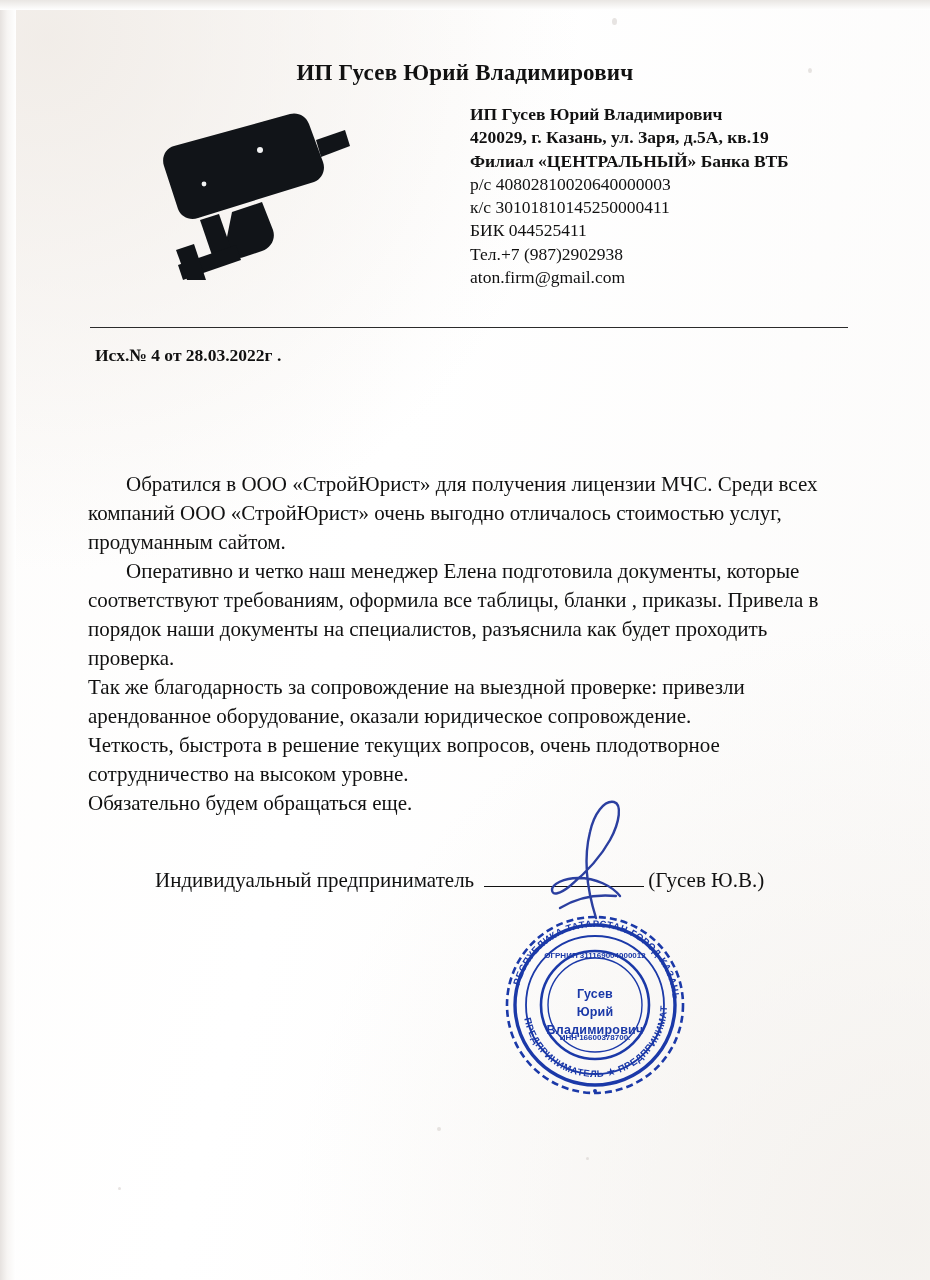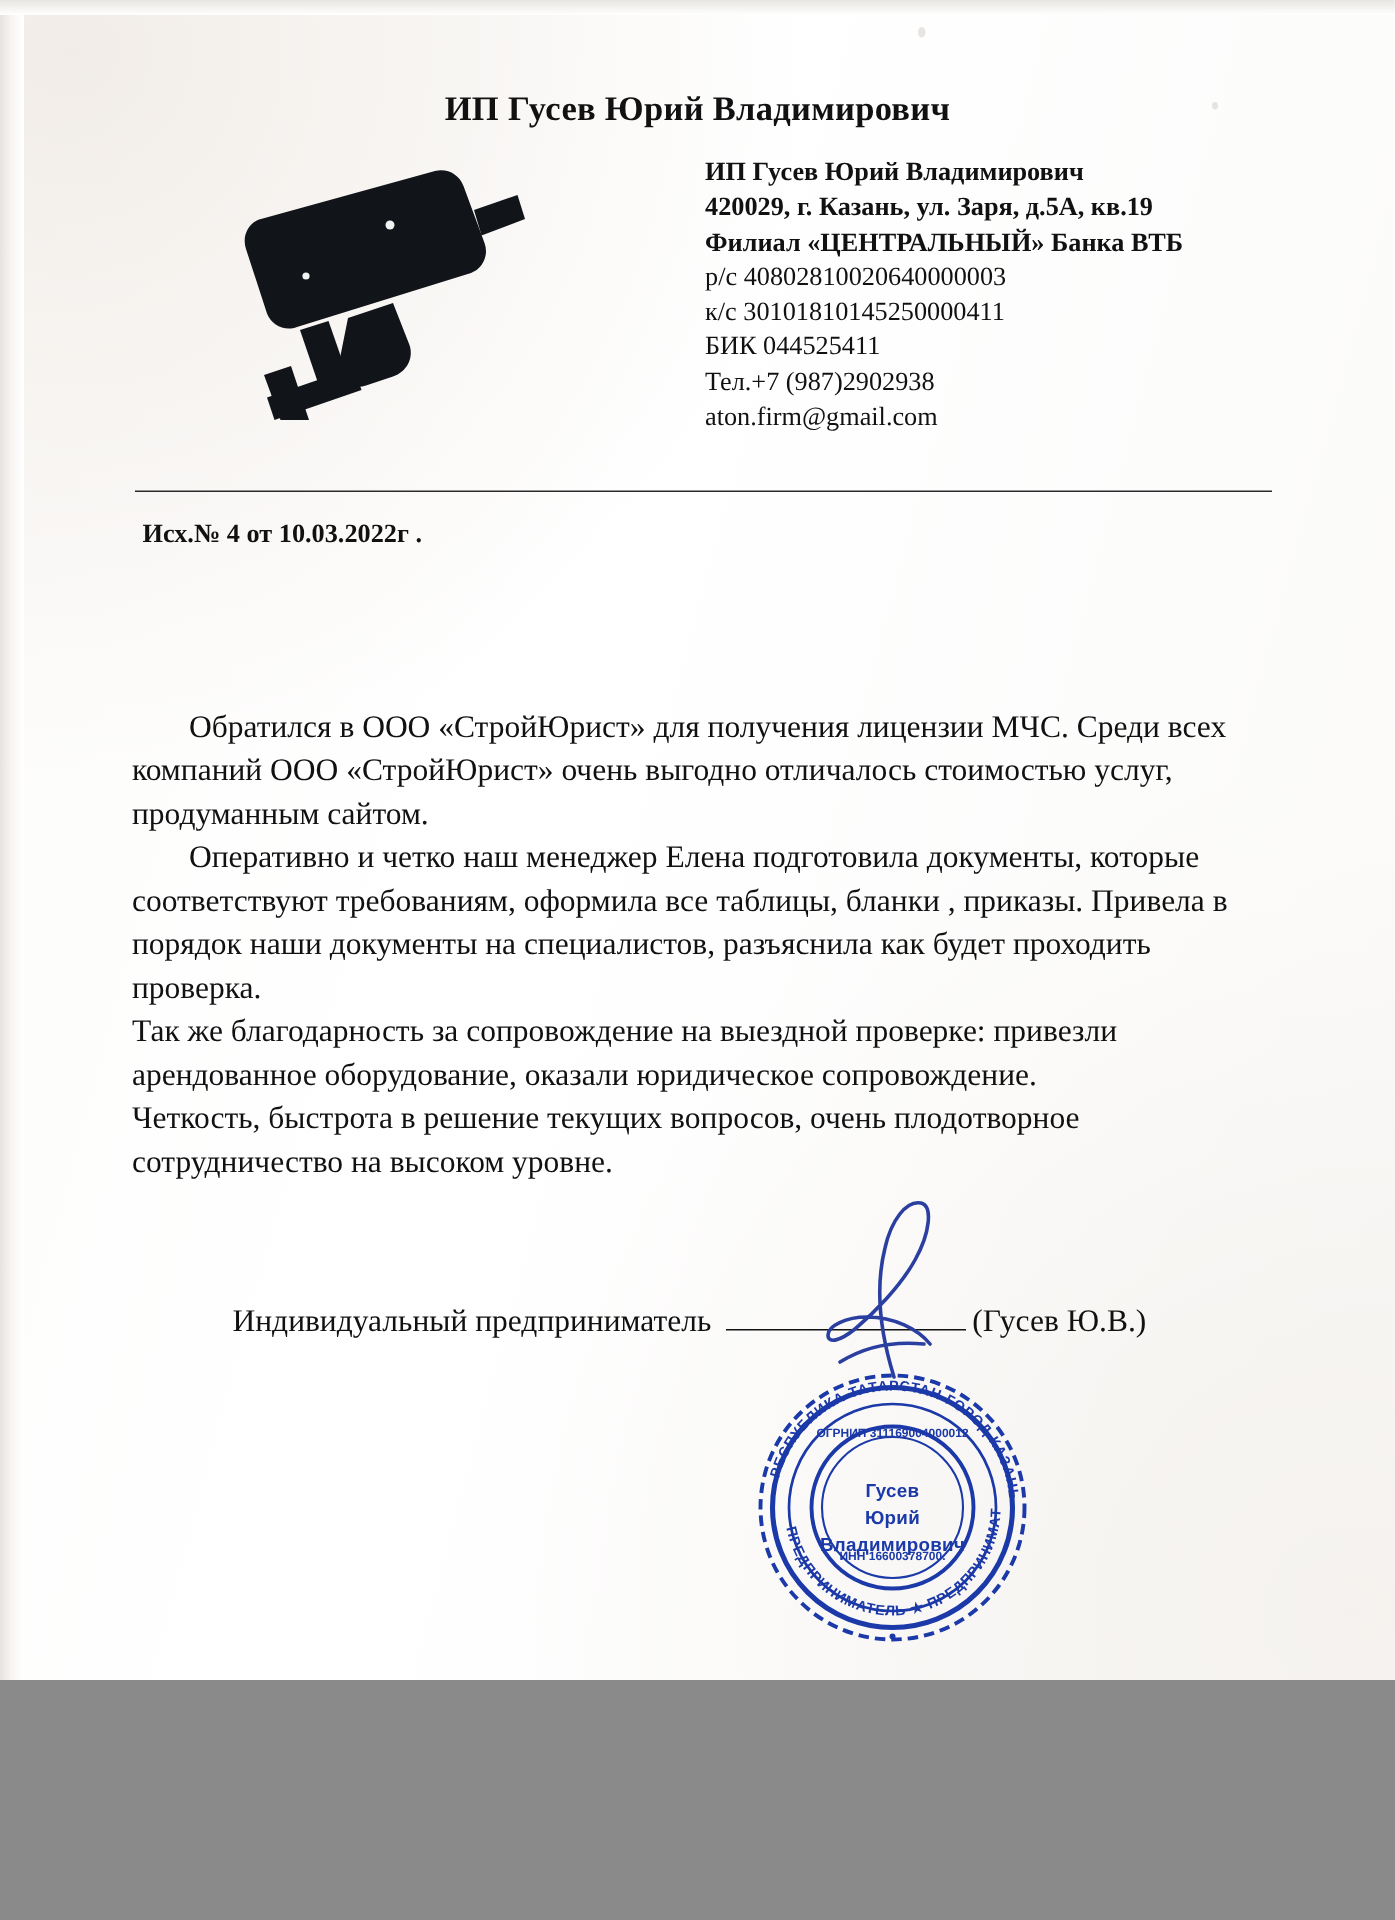--- a/index.html
+++ b/index.html
@@ -3,21 +3,21 @@
 <meta charset="utf-8">
 <style>
   html, body {
     margin: 0;
     padding: 0;
     background: #8a8a8a;
   }
   .page {
     position: relative;
     width: 930px;
-    height: 1120px;
+    height: 1280px;
     background: #ffffff;
     overflow: hidden;
     font-family: "Liberation Serif", serif;
     color: #111;
   }
   
   .page::before {
     content: "";
     position: absolute;
     inset: 0;
@@ -221,27 +221,28 @@
       <div class="bold">Филиал «ЦЕНТРАЛЬНЫЙ» Банка ВТБ</div>
       <div>р/с 40802810020640000003</div>
       <div>к/с 30101810145250000411</div>
       <div>БИК 044525411</div>
       <div>Тел.+7 (987)2902938</div>
       <div>aton.firm@gmail.com</div>
     </div>
 
     <div class="rule"></div>
 
-    <div class="outgoing">Исх.№ 4  от 10.03.2022г .</div>
+    <div class="outgoing">Исх.№ 4  от 28.03.2022г .</div>
 
     <div class="body-text">
       <p class="indent">Обратился  в ООО «СтройЮрист» для получения лицензии МЧС.  Среди всех компаний ООО «СтройЮрист» очень выгодно отличалось стоимостью услуг, продуманным сайтом.</p>
       <p class="indent">Оперативно и четко наш менеджер Елена подготовила документы, которые соответствуют требованиям, оформила все таблицы, бланки , приказы. Привела в порядок наши документы на специалистов, разъяснила как будет проходить проверка.</p>
       <p>Так же благодарность за сопровождение на выездной проверке: привезли арендованное оборудование, оказали юридическое сопровождение.</p>
       <p>Четкость, быстрота в решение текущих вопросов, очень плодотворное сотрудничество на высоком уровне.</p>
+      <p>Обязательно будем обращаться еще.</p>
     </div>
 
     <div class="sign-row">
       <span class="sign-label">Индивидуальный предприниматель</span>
       <span class="sign-blank"></span>
       <span class="sign-name">(Гусев Ю.В.)</span>
     </div>
 
     <div class="signature">
       <svg viewBox="0 0 200 140" width="200" height="140" xmlns="http://www.w3.org/2000/svg">

